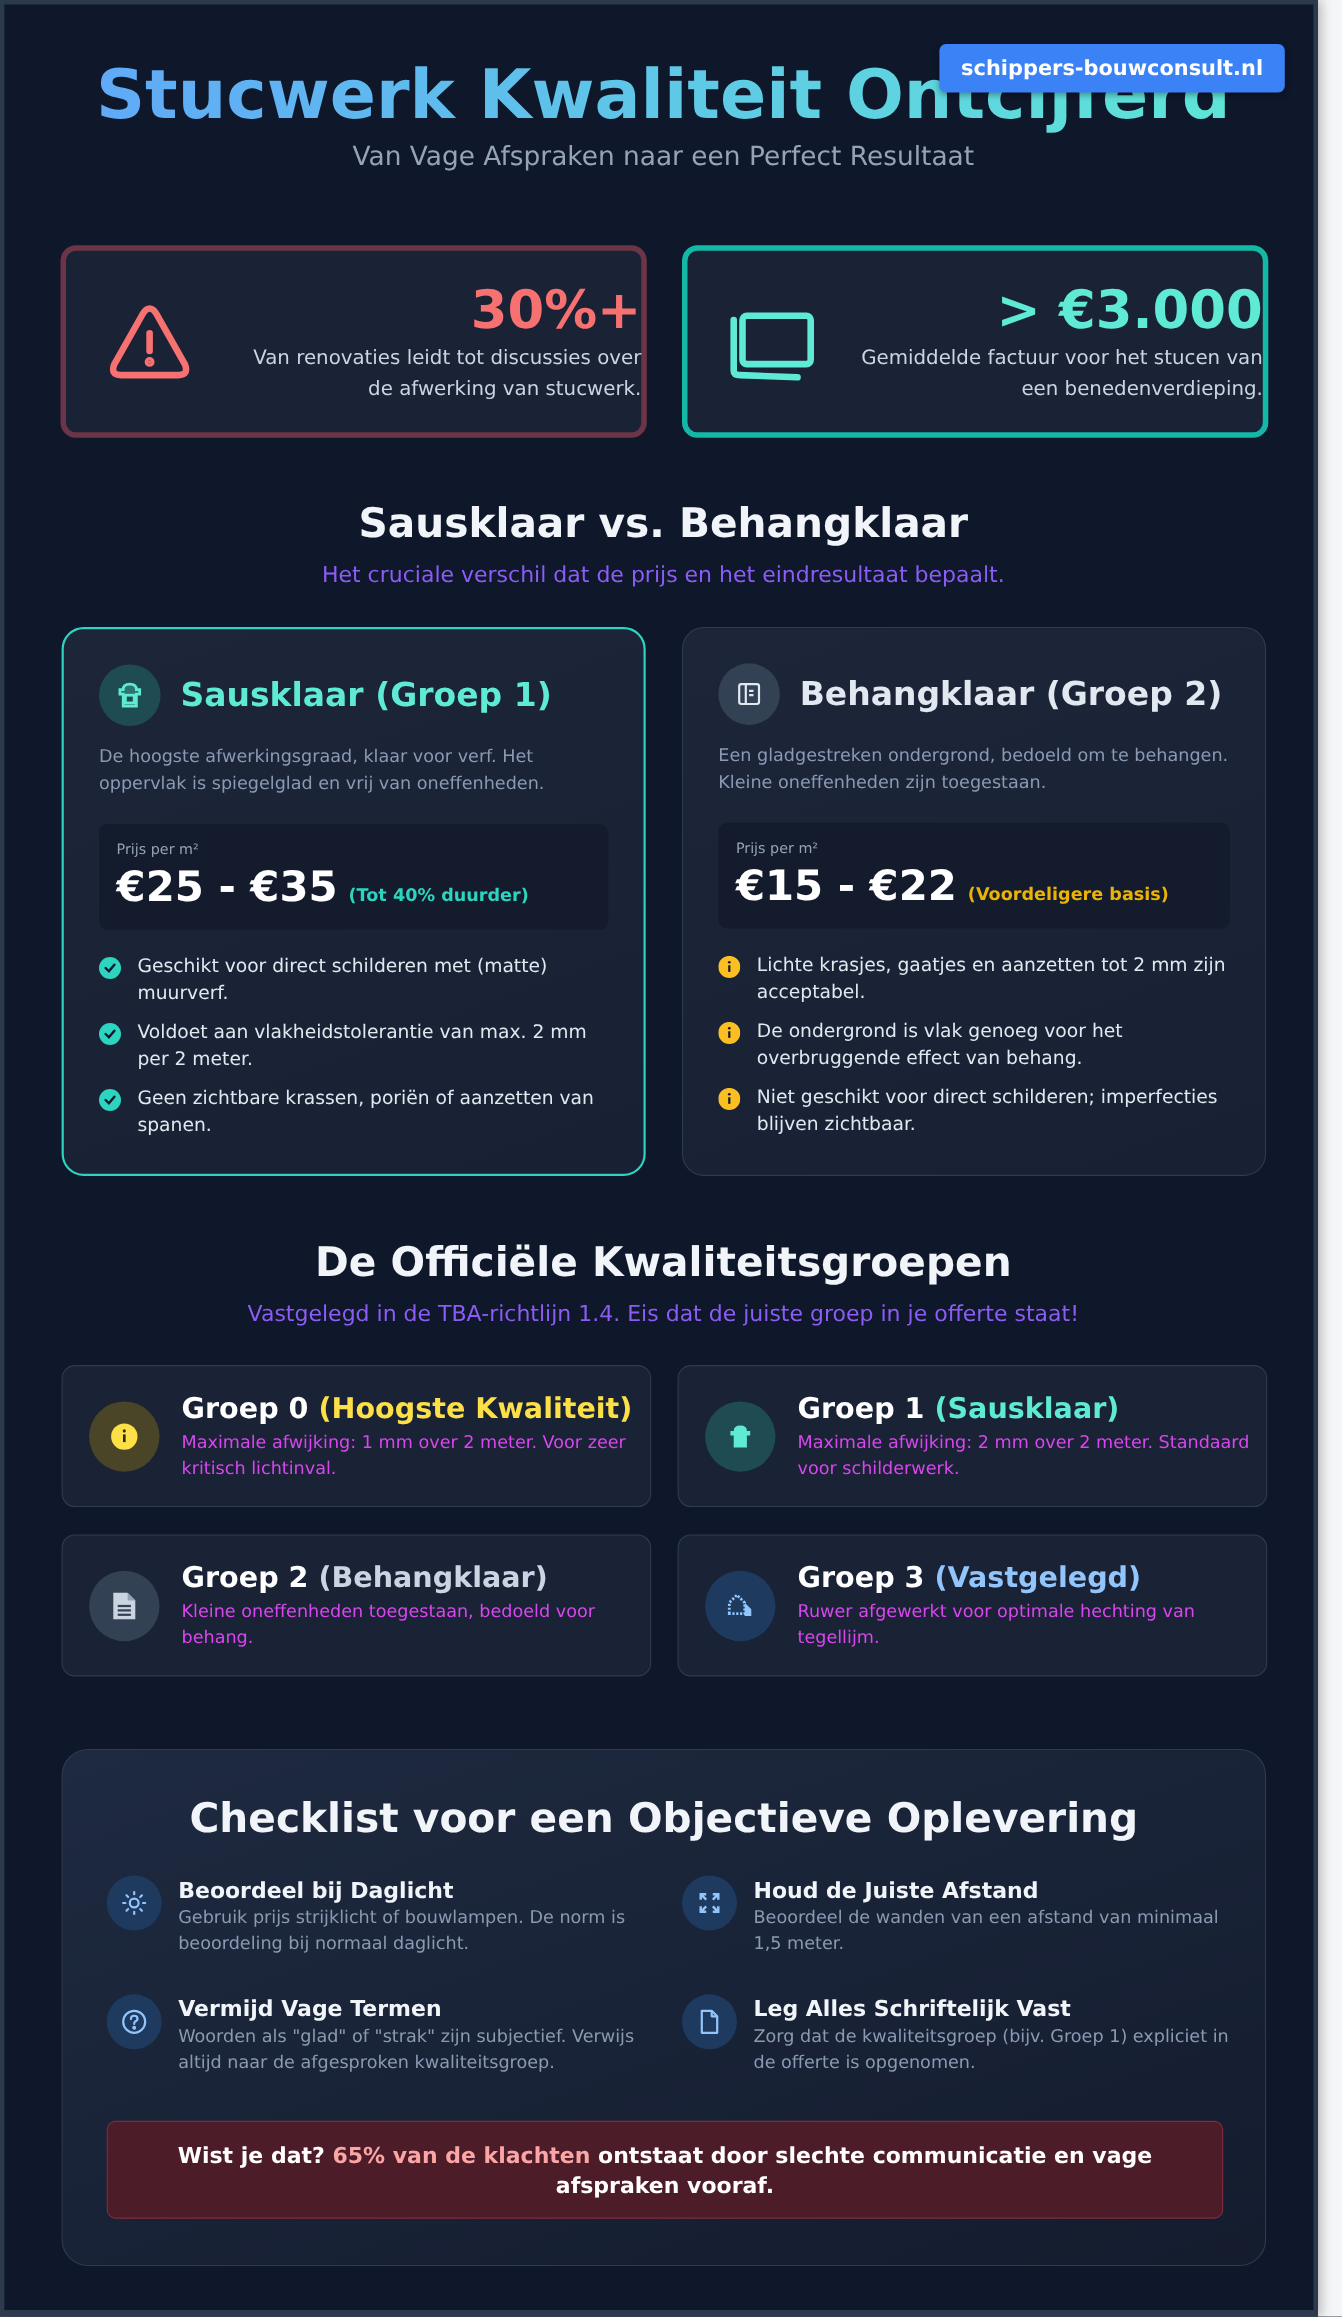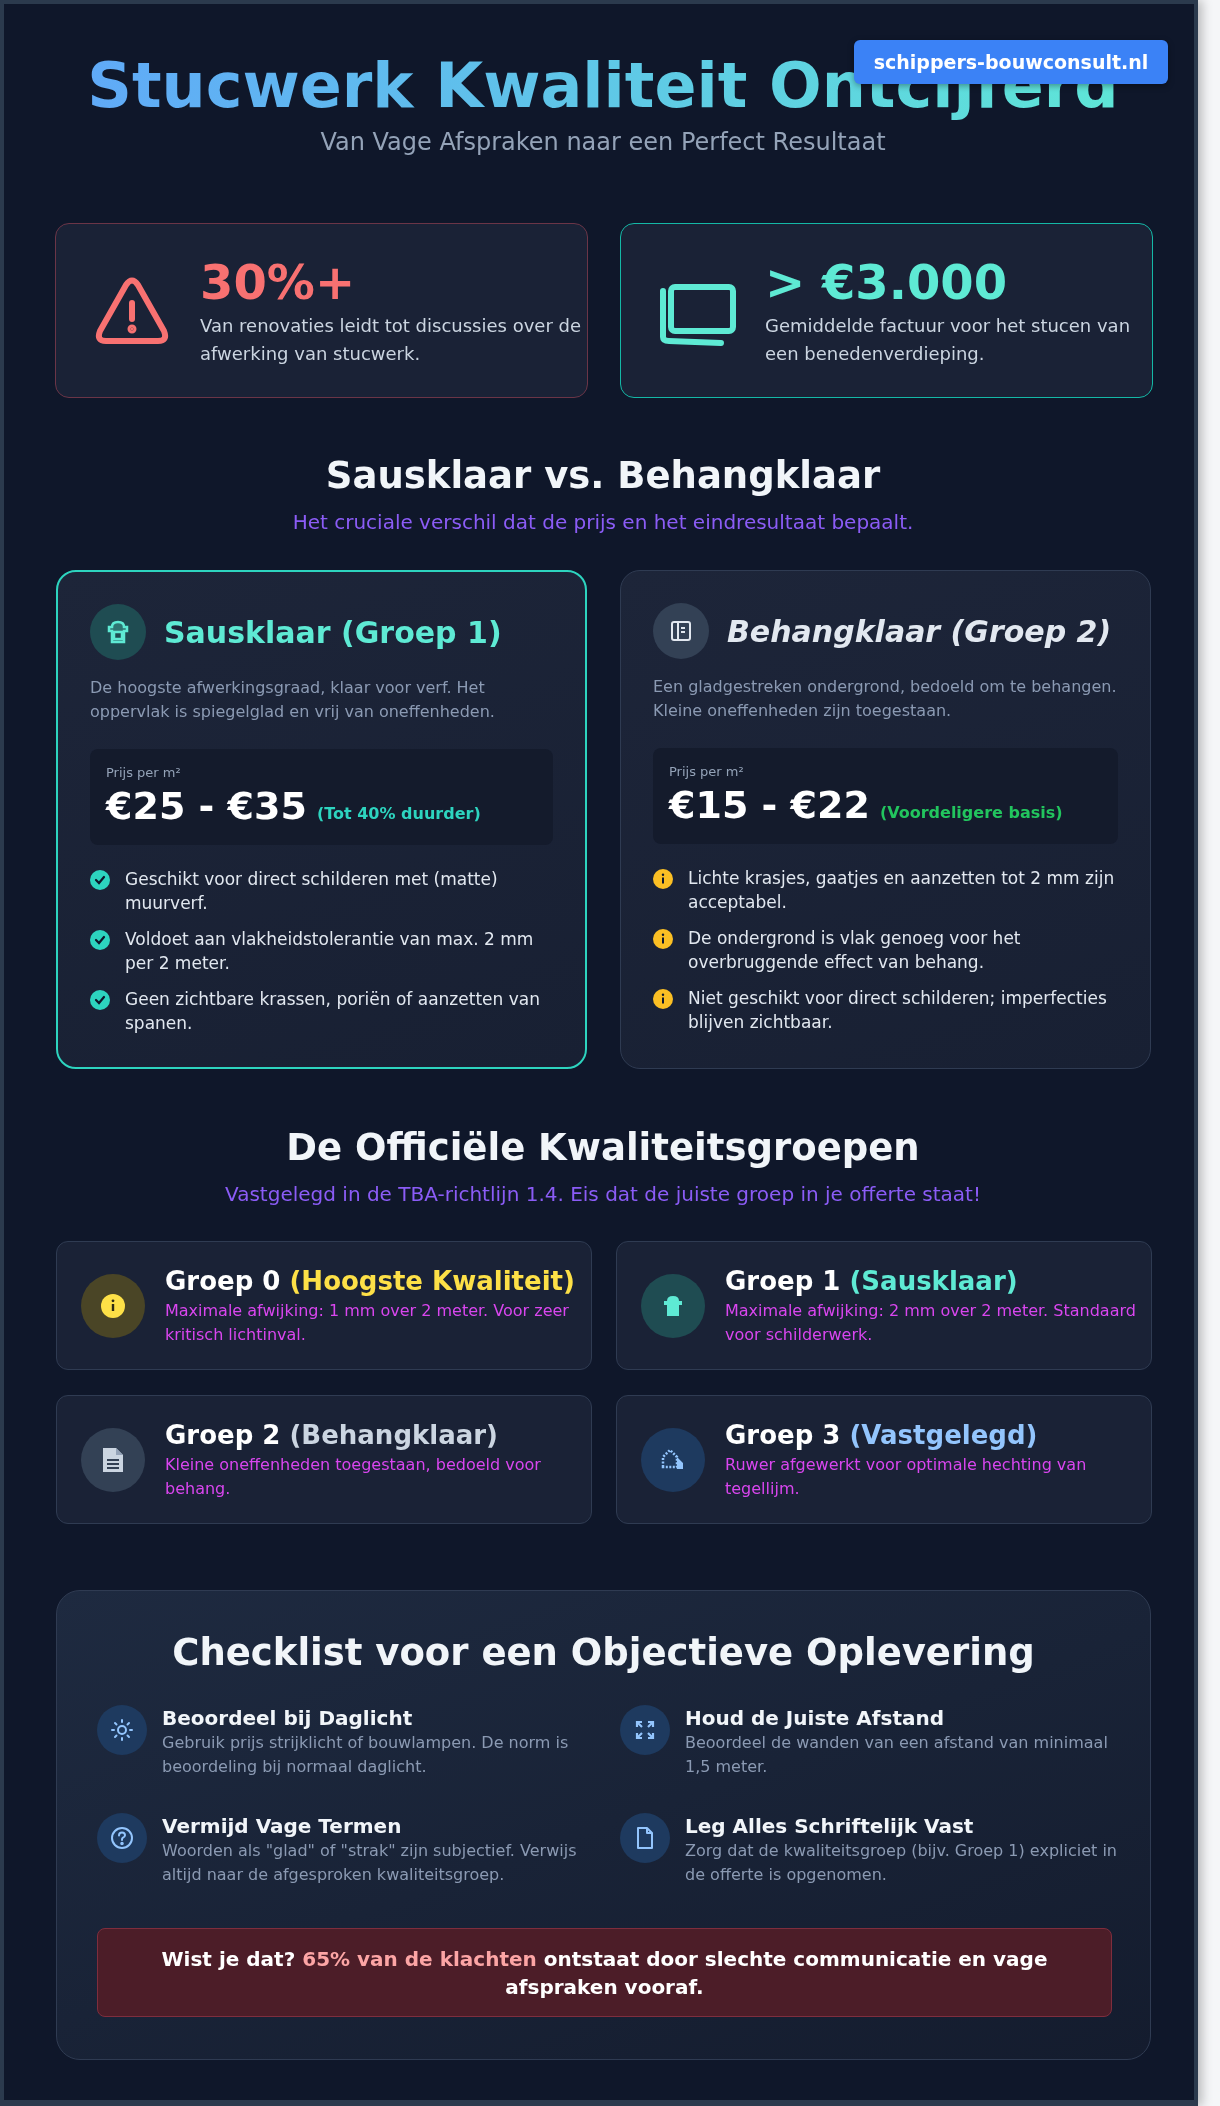--- a/index.html
+++ b/index.html
@@ -38,23 +38,23 @@
     color: transparent;
     line-height: 76px;
   }
   .hero-sub {
     position: absolute; top: 124px; left: 0; width: 1198px;
     text-align: center; font-size: 24px; color: #94a3b8;
   }
   .stat-card {
     position: absolute; top: 219px; height: 175px; width: 533px;
     background: #1a2236;
-    border: 1px solid #14b8a6;
+    border: 5px solid #14b8a6;
     border-radius: 14px;
-    display: flex; align-items: center;
+    display: flex; align-items: center; text-align: right;
   }
   .stat-card.red { left: 51px; border-color: #6b3547; }
   .stat-card.teal { left: 616px; }
   .stat-icon { width: 80px; height: 80px; margin-left: 36px; margin-right: 28px; flex-shrink: 0; }
   .stat-value { font-size: 48px; font-weight: bold; line-height: 56px; }
   .stat-value.red { color: #f87171; }
   .stat-value.teal { color: #5eead4; }
   .stat-desc { font-size: 18px; color: #cbd5e1; line-height: 28px; margin-top: 2px; }
 
   .section-title {
@@ -76,36 +76,36 @@
   .cmp-head { position: absolute; top: 32px; left: 32px; display: flex; align-items: center; }
   .cmp-head-icon {
     width: 56px; height: 56px; border-radius: 50%;
     display: flex; align-items: center; justify-content: center;
     margin-right: 18px;
   }
   .cmp-head-icon.teal { background: #1f4c52; }
   .cmp-head-icon.slate { background: #334155; }
   .cmp-title { font-size: 30px; font-weight: bold; }
   .cmp-title.teal { color: #5eead4; }
-  .cmp-title.white { color: #e2e8f0; font-style: italic; }
+  .cmp-title.white { color: #e2e8f0; }
   .cmp-desc {
     position: absolute; top: 104px; left: 32px; right: 32px;
     font-size: 16px; line-height: 24px; color: #8b9ab3;
   }
   .price-box {
     position: absolute; top: 177px; left: 32px; right: 32px; height: 96px;
     background: #141b2c; border-radius: 8px;
     padding: 16px 16px 0 16px;
   }
   .price-label { font-size: 13px; color: #94a3b8; }
   .price-row { display: flex; align-items: baseline; margin-top: 4px; }
   .price-value { font-size: 38px; font-weight: bold; color: #ffffff; }
   .price-note { font-size: 16px; font-weight: bold; margin-left: 10px; }
   .price-note.teal { color: #2dd4bf; }
-  .price-note.slate { color: #22c55e; }
+  .price-note.slate { color: #eab308; }
   .cmp-list { position: absolute; top: 295px; left: 32px; right: 32px; list-style: none; }
   .cmp-list li { display: flex; align-items: flex-start; margin-bottom: 12px; }
   .cmp-list .li-icon { width: 20px; height: 20px; margin-top: 3px; margin-right: 15px; flex-shrink: 0; }
   .cmp-list .li-text { font-size: 17px; line-height: 24px; color: #e2e8f0; }
 
   .grp-card {
     position: absolute; height: 129px; width: 536px;
     background: #1a2236; border: 1px solid #2f3b52; border-radius: 12px;
     display: flex; align-items: center;
   }

